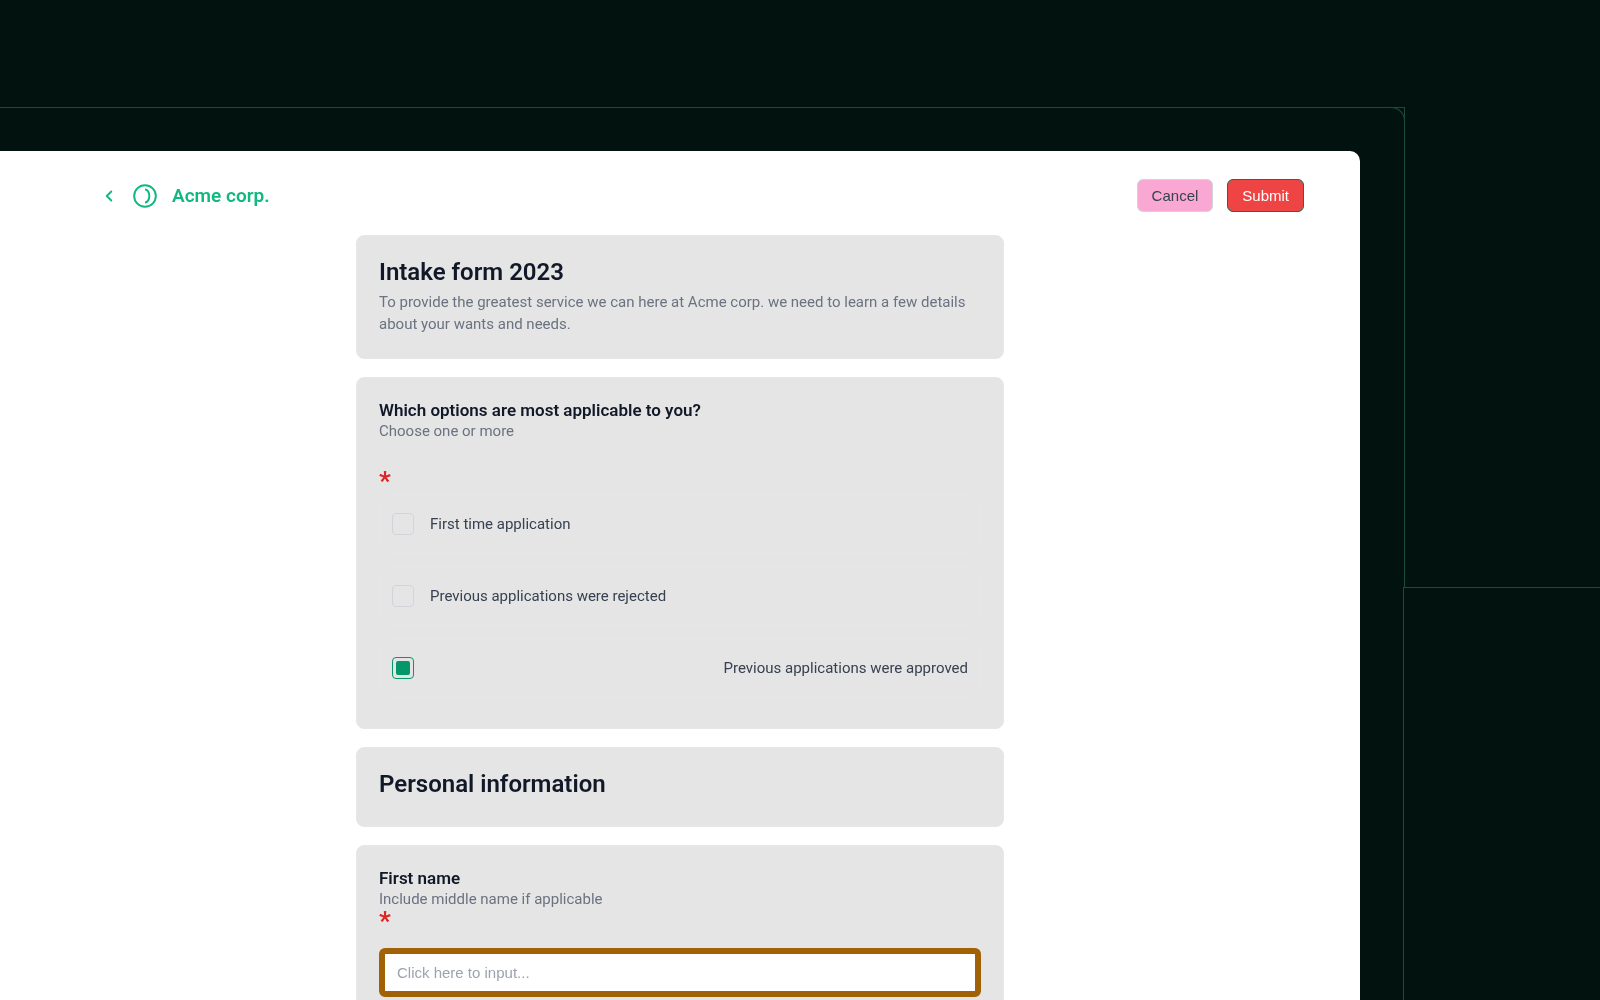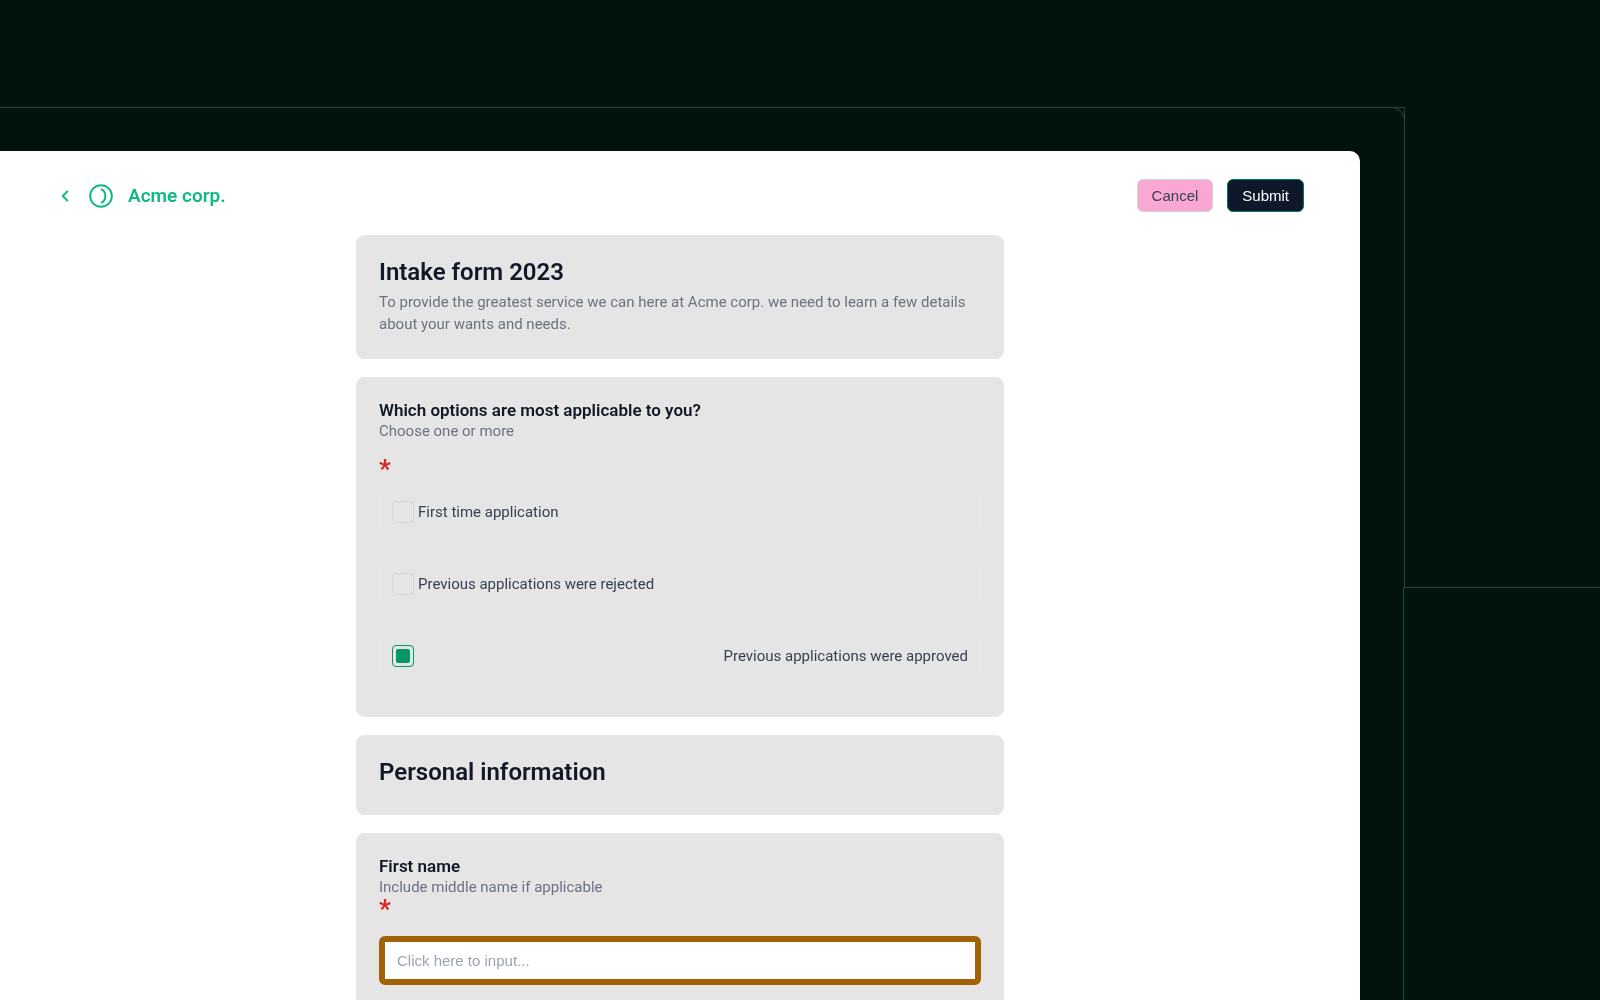--- a/index.html
+++ b/index.html
@@ -65,20 +65,21 @@
     border-top-right-radius: 10px;
     overflow: hidden;
   }
 
   
   .app-header {
     display: flex;
     align-items: center;
     justify-content: space-between;
     padding: 28px 56px 0 56px;
+    margin-left: 44px;
   }
   .header-left {
     display: flex;
     align-items: center;
     gap: 14px;
   }
   .back-icon svg { display: block; }
   .logo {
     width: 26px; height: 26px;
     display: flex; align-items: center; justify-content: center;
@@ -95,21 +96,21 @@
     padding: 7px 14px;
     border-radius: 6px;
     cursor: pointer;
   }
   .btn-cancel {
     background: #f9a8d4;
     color: #374151;
     border: 1px solid #d1d5db;
   }
   .btn-submit {
-    background: #0f172a;
+    background: #ef4444;
     color: #fff;
     border: 1px solid #047857;
   }
 
   
   .form-body {
     position: absolute;
     top: 84px;
     left: 0; right: 0; bottom: 0;
     overflow-y: auto;
@@ -151,33 +152,33 @@
   }
   .q-title {
     font-size: 17px;
     font-weight: 600;
     color: #111827;
     margin-bottom: 2px;
   }
   .q-sub {
     font-size: 15px;
     color: #6b7280;
-    margin-bottom: 16px;
+    margin-bottom: 28px;
   }
   .required-star {
     color: #dc2626;
     font-size: 26px;
     line-height: 1;
     font-weight: 700;
   }
 
   .option {
     display: flex;
     align-items: center;
-    gap: 4px;
+    gap: 16px;
     border: 1px solid #e5e7eb;
     border-radius: 10px;
     padding: 18px 12px;
     margin-bottom: 12px;
     cursor: pointer;
   }
   .option:last-child { margin-bottom: 8px; justify-content: space-between; }
   .checkbox {
     width: 22px; height: 22px;
     border: 1px solid #d1d5db;

